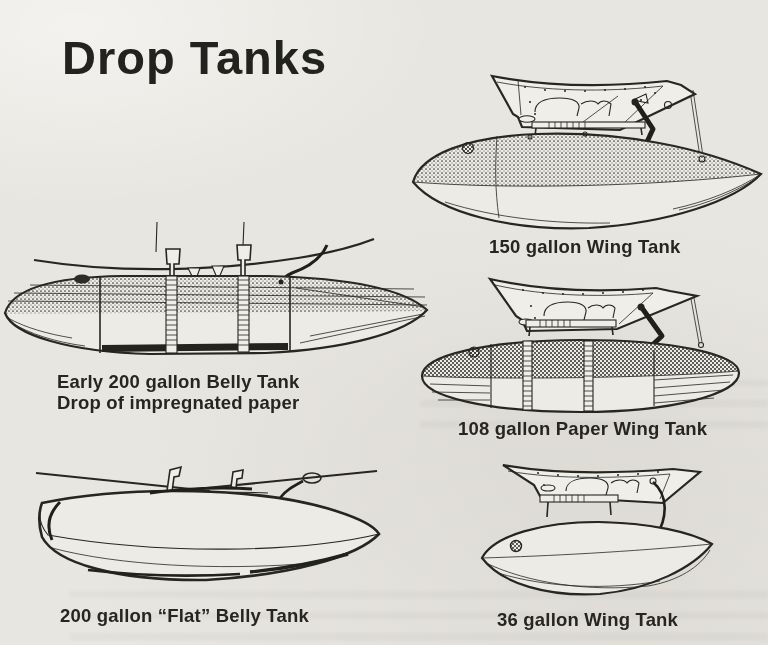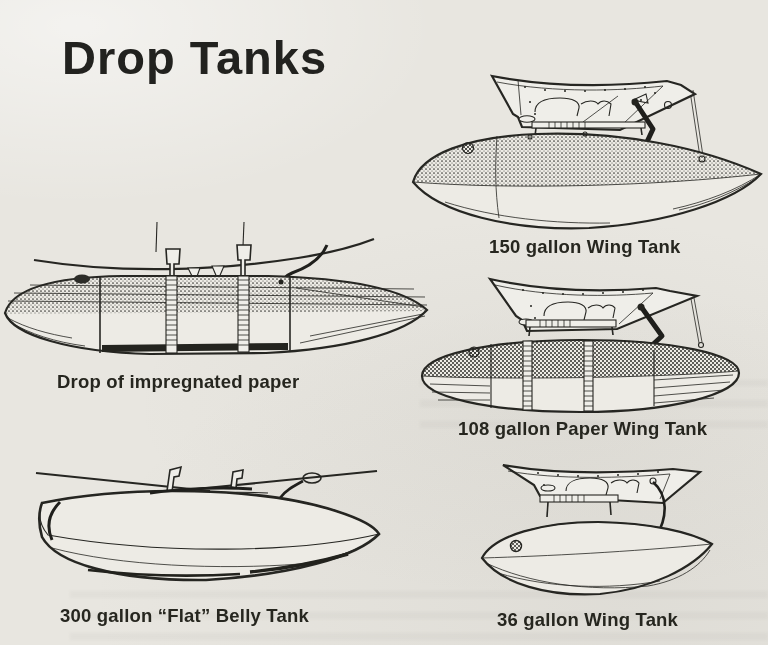--- a/index.html
+++ b/index.html
@@ -98,20 +98,21 @@
 
     <rect class="fpap s1" x="166" y="54" width="11" height="77"></rect>
     <path class="s08" d="M166 58h11M166 63h11M166 68h11M166 73h11M166 78h11M166 83h11M166 88h11M166 93h11M166 98h11M166 103h11M166 108h11M166 113h11M166 118h11M166 123h11"></path>
     <rect class="fpap s1" x="238" y="54" width="11" height="76"></rect>
     <path class="s08" d="M238 58h11M238 63h11M238 68h11M238 73h11M238 78h11M238 83h11M238 88h11M238 93h11M238 98h11M238 103h11M238 108h11M238 113h11M238 118h11M238 123h11"></path>
 
     <ellipse cx="82" cy="57" rx="8" ry="4.5" fill="#2c2c28"></ellipse>
     <circle class="fi" cx="281" cy="60" r="2.5"></circle>
   </svg>
   <div class="abs caption" style="left:57px;top:371px;">
+    <div>Early 200 gallon Belly Tank</div>
     <div>Drop of impregnated paper</div>
   </div>
 
   <svg class="abs" style="left:0;top:460px;" width="430" height="178" viewBox="0 0 430 178">
 
     <path class="s2" d="M36 13 L210 31"></path>
     <path class="s2" d="M196 29 L377 11"></path>
 
     <path class="fpap s15" d="M167 31 L170 10 L181 7 L179 16 L174 17 L172 32 Z"></path>
     <path class="fpap s15" d="M231 27 L233 12 L243 10 L242 18 L237 19 L236 28 Z"></path>
@@ -123,21 +124,21 @@
 
     <path class="s1" d="M42 43 C130 25 262 27 336 51 C361 59 375 67 379 74 C300 93 160 95 48 75 C38 63 39 51 42 43 Z" fill="url(#pat-hatch)"></path>
 
     <path d="M60 42 C48 54 46 66 52 80" fill="none" stroke="#1f1f1c" stroke-width="3"></path>
     <path d="M150 33 C185 28 225 27 252 29" fill="none" stroke="#1f1f1c" stroke-width="3"></path>
 
     <path class="s08" d="M52 88 C120 106 220 110 300 104 C340 98 368 86 377 76"></path>
     <path d="M88 110 C140 116 190 117 240 114" fill="none" stroke="#22221d" stroke-width="2.6"></path>
     <path d="M250 112 C290 108 320 102 348 94" fill="none" stroke="#22221d" stroke-width="3.4"></path>
   </svg>
-  <div class="abs caption" style="left:60px;top:605px;">300 gallon “Flat” Belly Tank</div>
+  <div class="abs caption" style="left:60px;top:605px;">200 gallon “Flat” Belly Tank</div>
 
   <svg class="abs" style="left:405px;top:60px;" width="360" height="180" viewBox="0 0 360 180">
 
     <path class="s08" d="M285 31 L295 97"></path>
     <path class="s08" d="M288 30 L298 96"></path>
 
     <path class="fpap s2" d="M87 16 C150 28 215 26 262 21 L276 25 L290 34 L215 70 L117 67 L113 57 L108 54 Z"></path>
     <path class="s08" d="M92 22 C150 33 215 31 258 26"></path>
     <path class="s08" d="M113 20 L116 55"></path>
     <path class="s08" d="M258 26 L218 64"></path>

